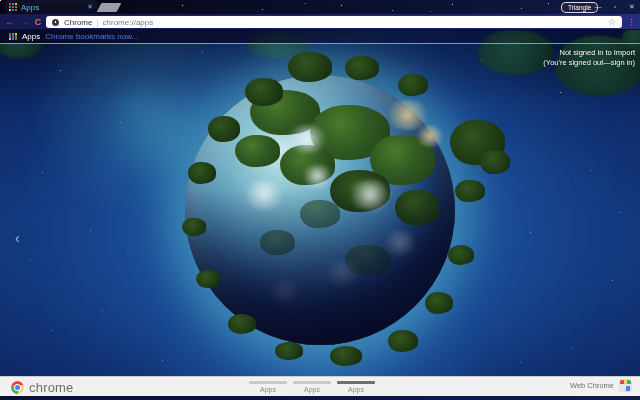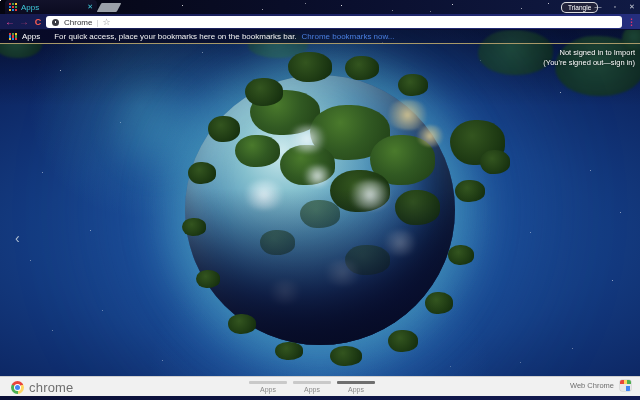--- a/index.html
+++ b/index.html
@@ -159,20 +159,21 @@
   </div>
 
   <div class="toolbar">
     <span class="nav-btn back-btn">←</span>
     <span class="nav-btn fwd-btn">→</span>
     <span class="nav-btn reload-btn">C</span>
     <div class="omnibox">
       <span class="page-icon"></span>
       <span class="site-name">Chrome</span>
       <span class="url-sep">|</span>
+      <span class="url-text">chrome://apps</span>
       <span class="star-icon">☆</span>
     </div>
     <span class="menu-dots">⋮</span>
   </div>
 
   <div class="scene">
     <div class="stars"></div>
     <div class="nebula"></div>
 
     <div class="horizon-tree" style="left:-6px; top:0; width:48px; height:28px;"></div>
@@ -237,21 +238,20 @@
           <i style="background:#fbc02d"></i>
         <i style="background:#1e88e5"></i>
           <i style="background:#e53935"></i>
           <i style="background:#43a047"></i>
         <i style="background:#fbc02d"></i>
           <i style="background:#1e88e5"></i>
           <i style="background:#e53935"></i>
       </div>
       <span class="bm-label">Apps</span>
     </div>
-    <span class="bm-msg">For quick access, place your bookmarks here on the bookmarks bar.</span>
     <span class="bm-import">Chrome bookmarks now...</span>
   </div>
 
   <div class="signin">
     <div>Not signed in to Import</div>
     <div>(You're signed out—sign in)</div>
   </div>
 
   <div class="bottom-bar">
     <div class="brand">

